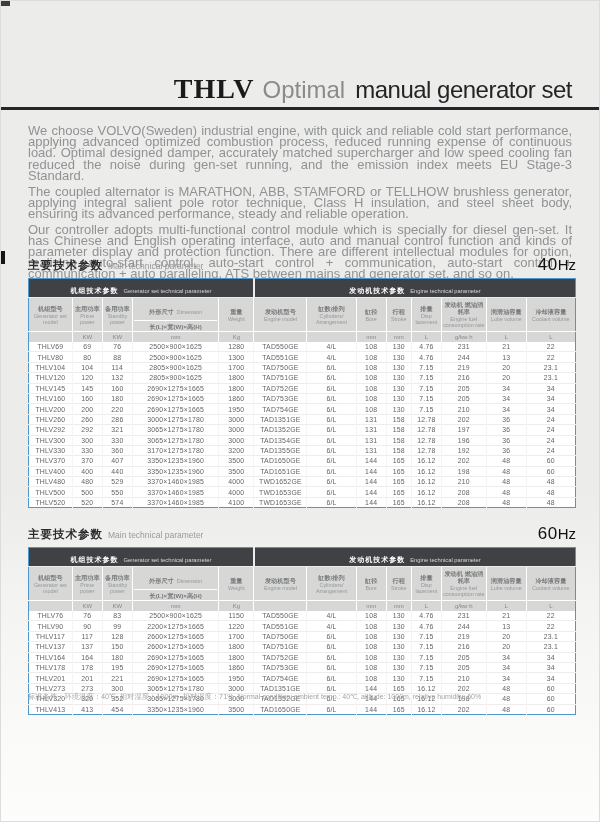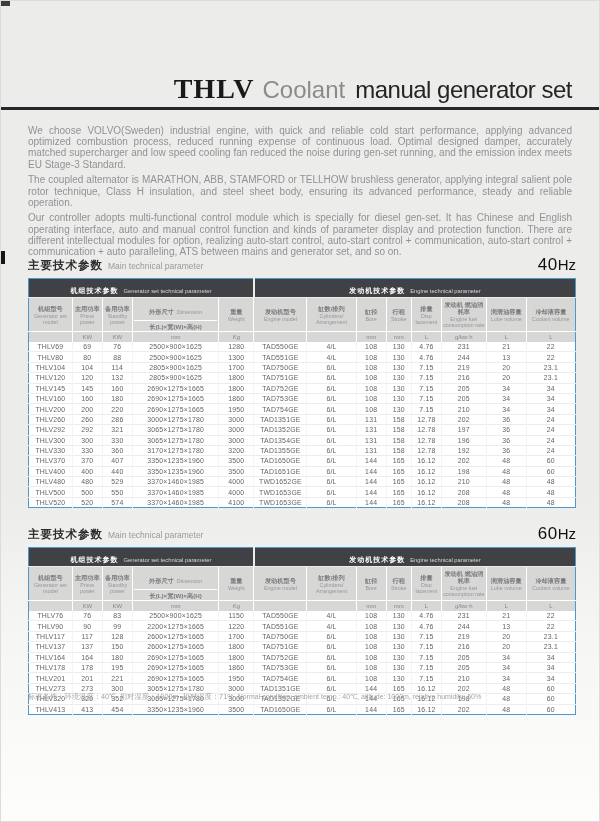--- a/index.html
+++ b/index.html
@@ -15,21 +15,21 @@
 
   
   .title-row { position:absolute; top:72px; left:0; right:27px; text-align:right; white-space:nowrap; }
   .title-brand { font-family:"Liberation Serif", serif; font-weight:bold; font-size:28px; color:#1a1a1a; letter-spacing:1px;margin-top:28px; }
   .title-series { font-size:24px; color:#8a8b8a; margin-left:8px; }
   .title-product { font-size:24px; color:#242425; margin-left:10px; letter-spacing:-0.5px; }
   .title-divider { position:absolute; top:106px; left:0; right:0; height:3px; background:#27272b; }
 
   
   .intro { position:absolute; top:124px; left:27px; right:27px; }
-  .intro p { font-size:10px; line-height:11.2px; color:#909294; text-align:justify; margin-bottom:4.5px; }
+  .intro p { font-size:13px; line-height:11.2px; color:#909294; text-align:justify; margin-bottom:4.5px; }
 
   
   .section { position:absolute; left:27px; width:548px; }
   .section-50 { top:252px; }
   .section-60 { top:521px; }
   .section-head { display:flex; align-items:center; justify-content:space-between; height:22px; margin-bottom:3px;gap:16px; }
   .heading-zh { font-size:11.5px; font-weight:bold; color:#2b2b2c; letter-spacing:1px; }
   .heading-en { font-size:8.5px; color:#98999b; margin-left:5px; }
   .freq { color:#111; line-height:1; }
   .freq .f-num { font-size:17px; letter-spacing:0.5px; }
@@ -62,21 +62,21 @@
 </style>
 </head>
 <body>
 
 <div class="page">
 
   <div class="corner-mark"></div>
   <div class="side-tick"></div>
 
   <div class="title-row">
-    <span class="title-brand">THLV</span><span class="title-series">Coolant</span><span class="title-product">manual generator set</span>
+    <span class="title-brand">THLV</span><span class="title-series">Optimal</span><span class="title-product">manual generator set</span>
   </div>
   <div class="title-divider"></div>
 
   <div class="intro">
     <p>We choose VOLVO(Sweden) industrial engine, with quick and reliable cold start performance, applying advanced optimized combustion process, reduced running expense of continuous load.  Optimal designed damper, accurately matched supercharger and low speed cooling fan reduced the noise during gen-set running, and the emission index meets EU Stage-3 Standard.</p>
     <p>The coupled alternator is MARATHON, ABB, STAMFORD or TELLHOW brushless generator, applying integral salient pole rotor technique, Class H insulation, and steel sheet body, ensuring its advanced performance, steady and reliable operation.</p>
     <p>Our controller adopts multi-functional control module which is specially for diesel gen-set. It has Chinese and English operating interface, auto and manual control function and kinds of parameter display and protection function. There are different intellectual modules for option, realizing auto-start control, auto-start control + communication, auto-start control + communication + auto paralleling, ATS between mains and generator set, and so on.</p>
   </div>
 
   <div class="section section-50">

